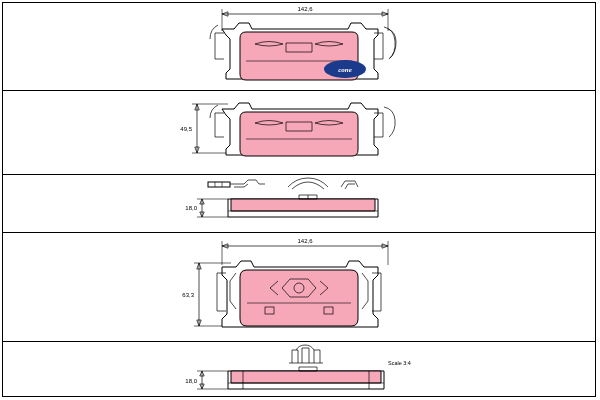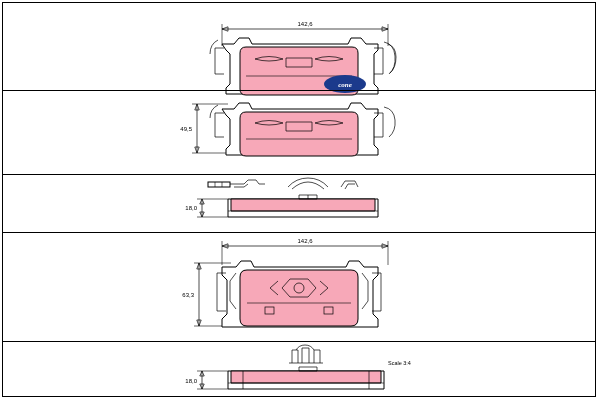--- a/index.html
+++ b/index.html
@@ -17,21 +17,21 @@
   .lnthin{stroke:#000;stroke-width:0.6;fill:none;}
   .logo{fill:#1b3a8c;}
   .logotxt{fill:#ffffff;font-size:7px;font-family:"Liberation Serif",serif;font-style:italic;font-weight:bold;}
 </style>
 </head>
 <body>
 
 <div id="sheet">
   <div class="frame"></div>
 
-  <div class="panel" style="left:3px;top:18px;width:592px;height:87px;">
+  <div class="panel" style="left:3px;top:3px;width:592px;height:87px;">
     <svg width="592" height="87" viewBox="0 0 592 87">
 
       <g>
         <line class="ln" x1="219" y1="11" x2="385" y2="11"></line>
         <path class="ln" d="M219 11 l6 -2.2 v4.4 z" fill="#000"></path>
         <path class="ln" d="M385 11 l-6 -2.2 v4.4 z" fill="#000"></path>
         <line class="lnthin" x1="219" y1="6" x2="219" y2="28"></line>
         <line class="lnthin" x1="385" y1="6" x2="385" y2="28"></line>
         <text class="dim" x="302" y="8" text-anchor="middle">142,6</text>
       </g>

